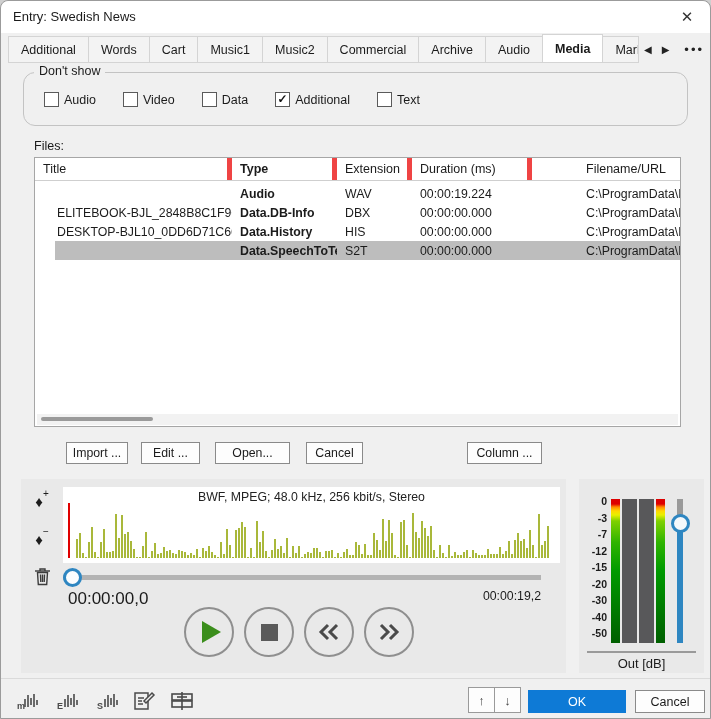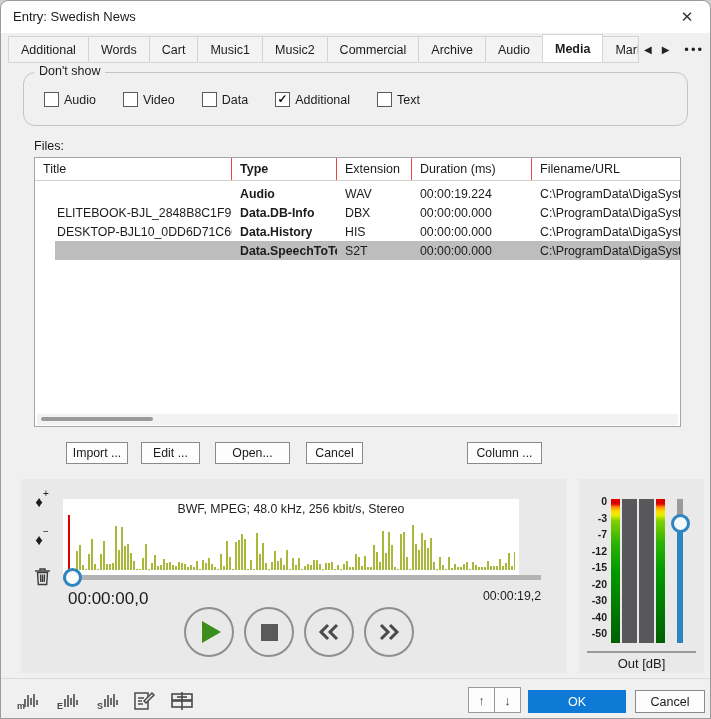--- a/index.html
+++ b/index.html
@@ -27,42 +27,42 @@
   .groupbox{position:absolute;left:22px;top:71px;width:665px;height:54px;border:1px solid #c3c3c3;border-radius:12px;box-sizing:border-box;}
   .grouplabel{position:absolute;left:10px;top:-9px;background:#f0f0f0;padding:0 5px;font-size:12.5px;}
   .checkrow{position:absolute;left:20px;top:19px;display:flex;gap:27px;}
   .ckitem{display:flex;align-items:center;gap:5px;font-size:12.5px;}
   .ckbox{width:13px;height:13px;border:1px solid #5a5a5a;background:#fff;display:flex;align-items:center;justify-content:center;font-size:12px;line-height:13px;font-weight:bold;color:#111;}
 
   
   .fileslabel{position:absolute;left:33px;top:138px;font-size:12.5px;}
   .table{position:absolute;left:33px;top:156px;width:647px;height:270px;background:#fff;border:1px solid #a6a6a6;box-sizing:border-box;overflow:hidden;}
   .thead{display:flex;height:22px;border-bottom:1px solid #cfcfcf;}
-  .thead .cell{display:flex;align-items:center;padding-left:8px;font-size:12.5px;border-right:1px solid #ef4444;box-sizing:border-box;}
+  .thead .cell{display:flex;align-items:center;padding-left:8px;font-size:12.5px;border-right:5px solid #ef4444;box-sizing:border-box;}
   .trow{display:flex;height:19px;align-items:center;font-size:12.3px;}
   .trow .cell{padding-left:8px;white-space:nowrap;overflow:hidden;box-sizing:border-box;}
   .trow .c0{padding-left:22px;position:relative;}
   .trow.selected{background:linear-gradient(to right,#fff 20px,#bdbdbd 20px);}
-  .w0{width:197px;}.w1{width:105px;font-weight:bold;}.w2{width:75px;}.w3{width:120px;}.w4{flex:1;border-right:none!important;}
+  .w0{width:197px;}.w1{width:105px;font-weight:bold;}.w2{width:75px;}.w3{width:120px;}.w4{flex:1;border-right:none!important;margin-left:46px;}
   .tbody{padding-top:3px;}
   .hscroll{position:absolute;left:2px;right:2px;bottom:1px;height:11px;background:#f2f2f2;}
   .hthumb{position:absolute;left:4px;top:3px;width:112px;height:4px;background:#9a9a9a;border-radius:2px;}
 
   
   .btn{position:absolute;top:441px;height:22px;background:#fdfdfd;border:1px solid #8a8a8a;
     display:flex;align-items:center;justify-content:center;font-size:12.3px;box-sizing:border-box;}
 
   
   .panel{position:absolute;background:#e9e9e9;}
   .player{left:20px;top:478px;width:545px;height:194px;}
   .sideicons{position:absolute;left:6px;top:10px;width:30px;display:flex;flex-direction:column;align-items:center;}
   .dmnd{font-size:15px;color:#1d1d1d;position:relative;line-height:18px;}
   .dmnd sup{font-size:10px;position:relative;top:-4px;left:0;}
   .trash{margin-top:18px;}
-  .wavebox{position:absolute;left:42px;top:20px;width:456px;height:76px;background:#fff;}
+  .wavebox{position:absolute;left:42px;top:8px;width:497px;height:76px;background:#fff;}
   .wavecaption{position:absolute;left:0;right:0;top:3px;text-align:center;font-size:12.3px;color:#222;}
   .playhead{position:absolute;left:5px;top:16px;bottom:5px;width:2px;}
   .wave{position:absolute;left:13px;right:4px;bottom:5px;height:50px;display:flex;align-items:flex-end;overflow:hidden;}
   .wave i{display:block;flex:0 0 2px;width:2px;margin-right:1px;}
   .seek{position:absolute;left:42px;top:88px;width:478px;height:20px;}
   .seektrack{position:absolute;left:0;right:0;top:8px;height:5px;background:#b3b3b3;}
   .seekhandle{position:absolute;left:0;top:1px;width:13px;height:13px;border-radius:50%;background:#fbfdfe;border:3px solid #2e86c1;}
   .timeL{position:absolute;left:47px;top:110px;font-size:17px;}
   .timeR{position:absolute;right:25px;top:110px;font-size:12.3px;}
   .transport{position:absolute;left:163px;top:128px;display:flex;gap:10px;}

